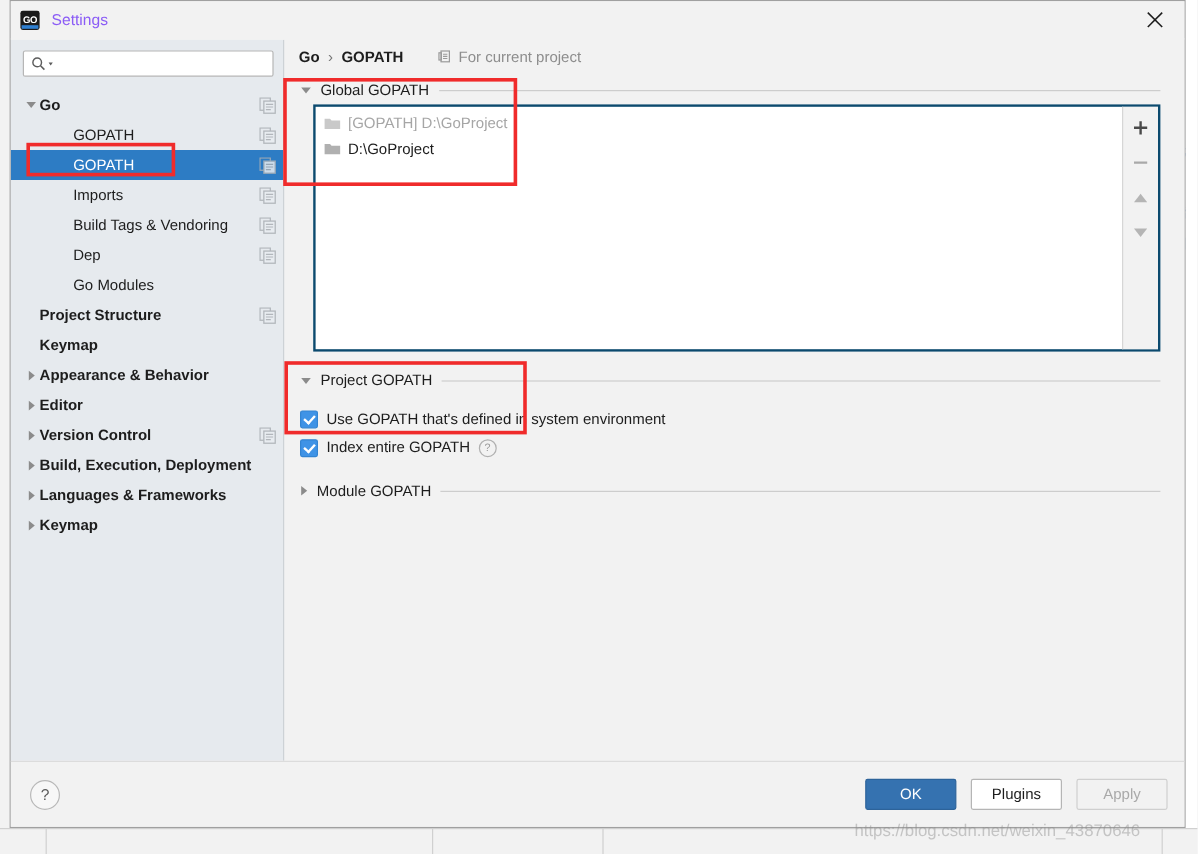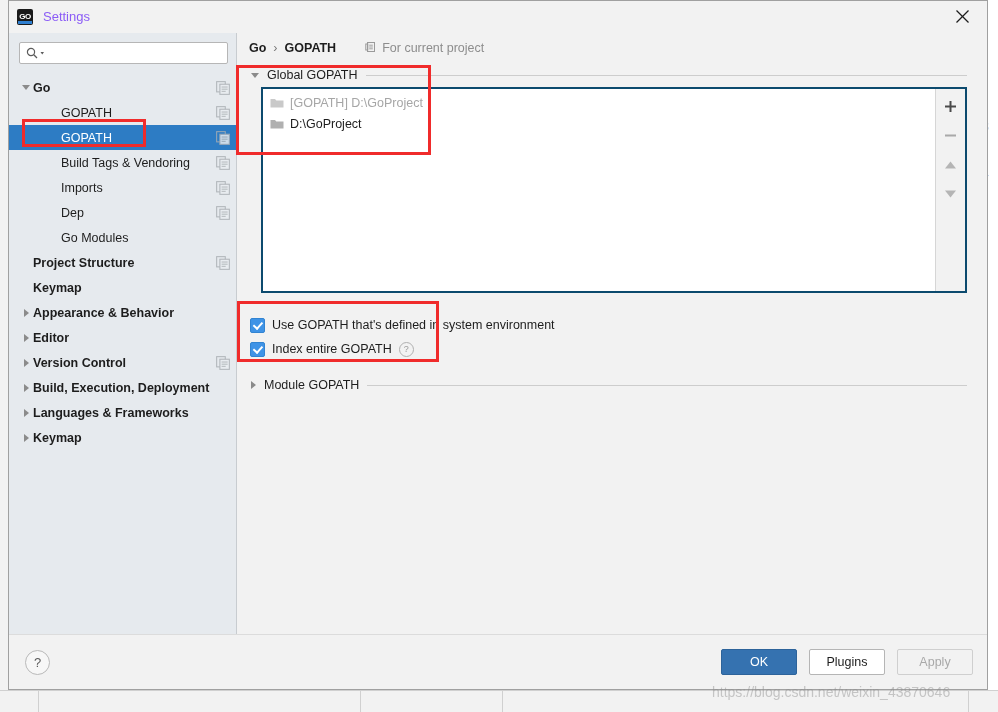--- a/index.html
+++ b/index.html
@@ -546,34 +546,34 @@
   <rect x="0.6" y="0.6" width="8" height="9.5" fill="none" stroke="#a9aeb3" stroke-width="1"></rect>
   <rect x="3.6" y="3" width="8.8" height="9.4" fill="#e9edf1" stroke="#a9aeb3" stroke-width="1"></rect>
   <line x1="5.2" y1="5.6" x2="10.8" y2="5.6" stroke="#a9aeb3" stroke-width="0.9"></line>
   <line x1="5.2" y1="7.6" x2="10.8" y2="7.6" stroke="#a9aeb3" stroke-width="0.9"></line>
   <line x1="5.2" y1="9.6" x2="9" y2="9.6" stroke="#a9aeb3" stroke-width="0.9"></line>
 </svg>
             </span>
           </div>
           <div class="tree-row lvl1">
             <span class="tree-arrow"></span>
-            <span class="tree-label">Build Tags &amp; Vendoring</span>
+            <span class="tree-label">Imports</span>
             <span style="display: flex;">
               <svg class="copy-icon" width="13" height="13" viewBox="0 0 13 13">
   <rect x="0.6" y="0.6" width="8" height="9.5" fill="none" stroke="#a9aeb3" stroke-width="1"></rect>
   <rect x="3.6" y="3" width="8.8" height="9.4" fill="#e9edf1" stroke="#a9aeb3" stroke-width="1"></rect>
   <line x1="5.2" y1="5.6" x2="10.8" y2="5.6" stroke="#a9aeb3" stroke-width="0.9"></line>
   <line x1="5.2" y1="7.6" x2="10.8" y2="7.6" stroke="#a9aeb3" stroke-width="0.9"></line>
   <line x1="5.2" y1="9.6" x2="9" y2="9.6" stroke="#a9aeb3" stroke-width="0.9"></line>
 </svg>
             </span>
           </div>
           <div class="tree-row lvl1">
             <span class="tree-arrow"></span>
-            <span class="tree-label">Imports</span>
+            <span class="tree-label">Build Tags &amp; Vendoring</span>
             <span style="display: flex;">
               <svg class="copy-icon" width="13" height="13" viewBox="0 0 13 13">
   <rect x="0.6" y="0.6" width="8" height="9.5" fill="none" stroke="#a9aeb3" stroke-width="1"></rect>
   <rect x="3.6" y="3" width="8.8" height="9.4" fill="#e9edf1" stroke="#a9aeb3" stroke-width="1"></rect>
   <line x1="5.2" y1="5.6" x2="10.8" y2="5.6" stroke="#a9aeb3" stroke-width="0.9"></line>
   <line x1="5.2" y1="7.6" x2="10.8" y2="7.6" stroke="#a9aeb3" stroke-width="0.9"></line>
   <line x1="5.2" y1="9.6" x2="9" y2="9.6" stroke="#a9aeb3" stroke-width="0.9"></line>
 </svg>
             </span>
           </div>
@@ -726,20 +726,27 @@
           <div class="tb-btn">
             <svg width="13" height="10" viewBox="0 0 13 10">
               <path d="M6.5 8.5 L1 1.5 L12 1.5 Z" fill="#b5b5b5"></path>
             </svg>
           </div>
         </div>
       </div>
 
       <div class="spacer-12"></div>
 
+      <div class="section-head">
+        <span class="arrow">
+            <span class="tri-down"></span>
+          </span>
+        <span>Project GOPATH</span>
+        <span class="rule"></span>
+      </div>
 
 
       <div class="spacer-8"></div>
 
       <div class="cb-row">
         <span class="cb"></span>
         <span>Use GOPATH that's defined in system environment</span>
       </div>
       <div class="cb-row">
         <span class="cb"></span>

